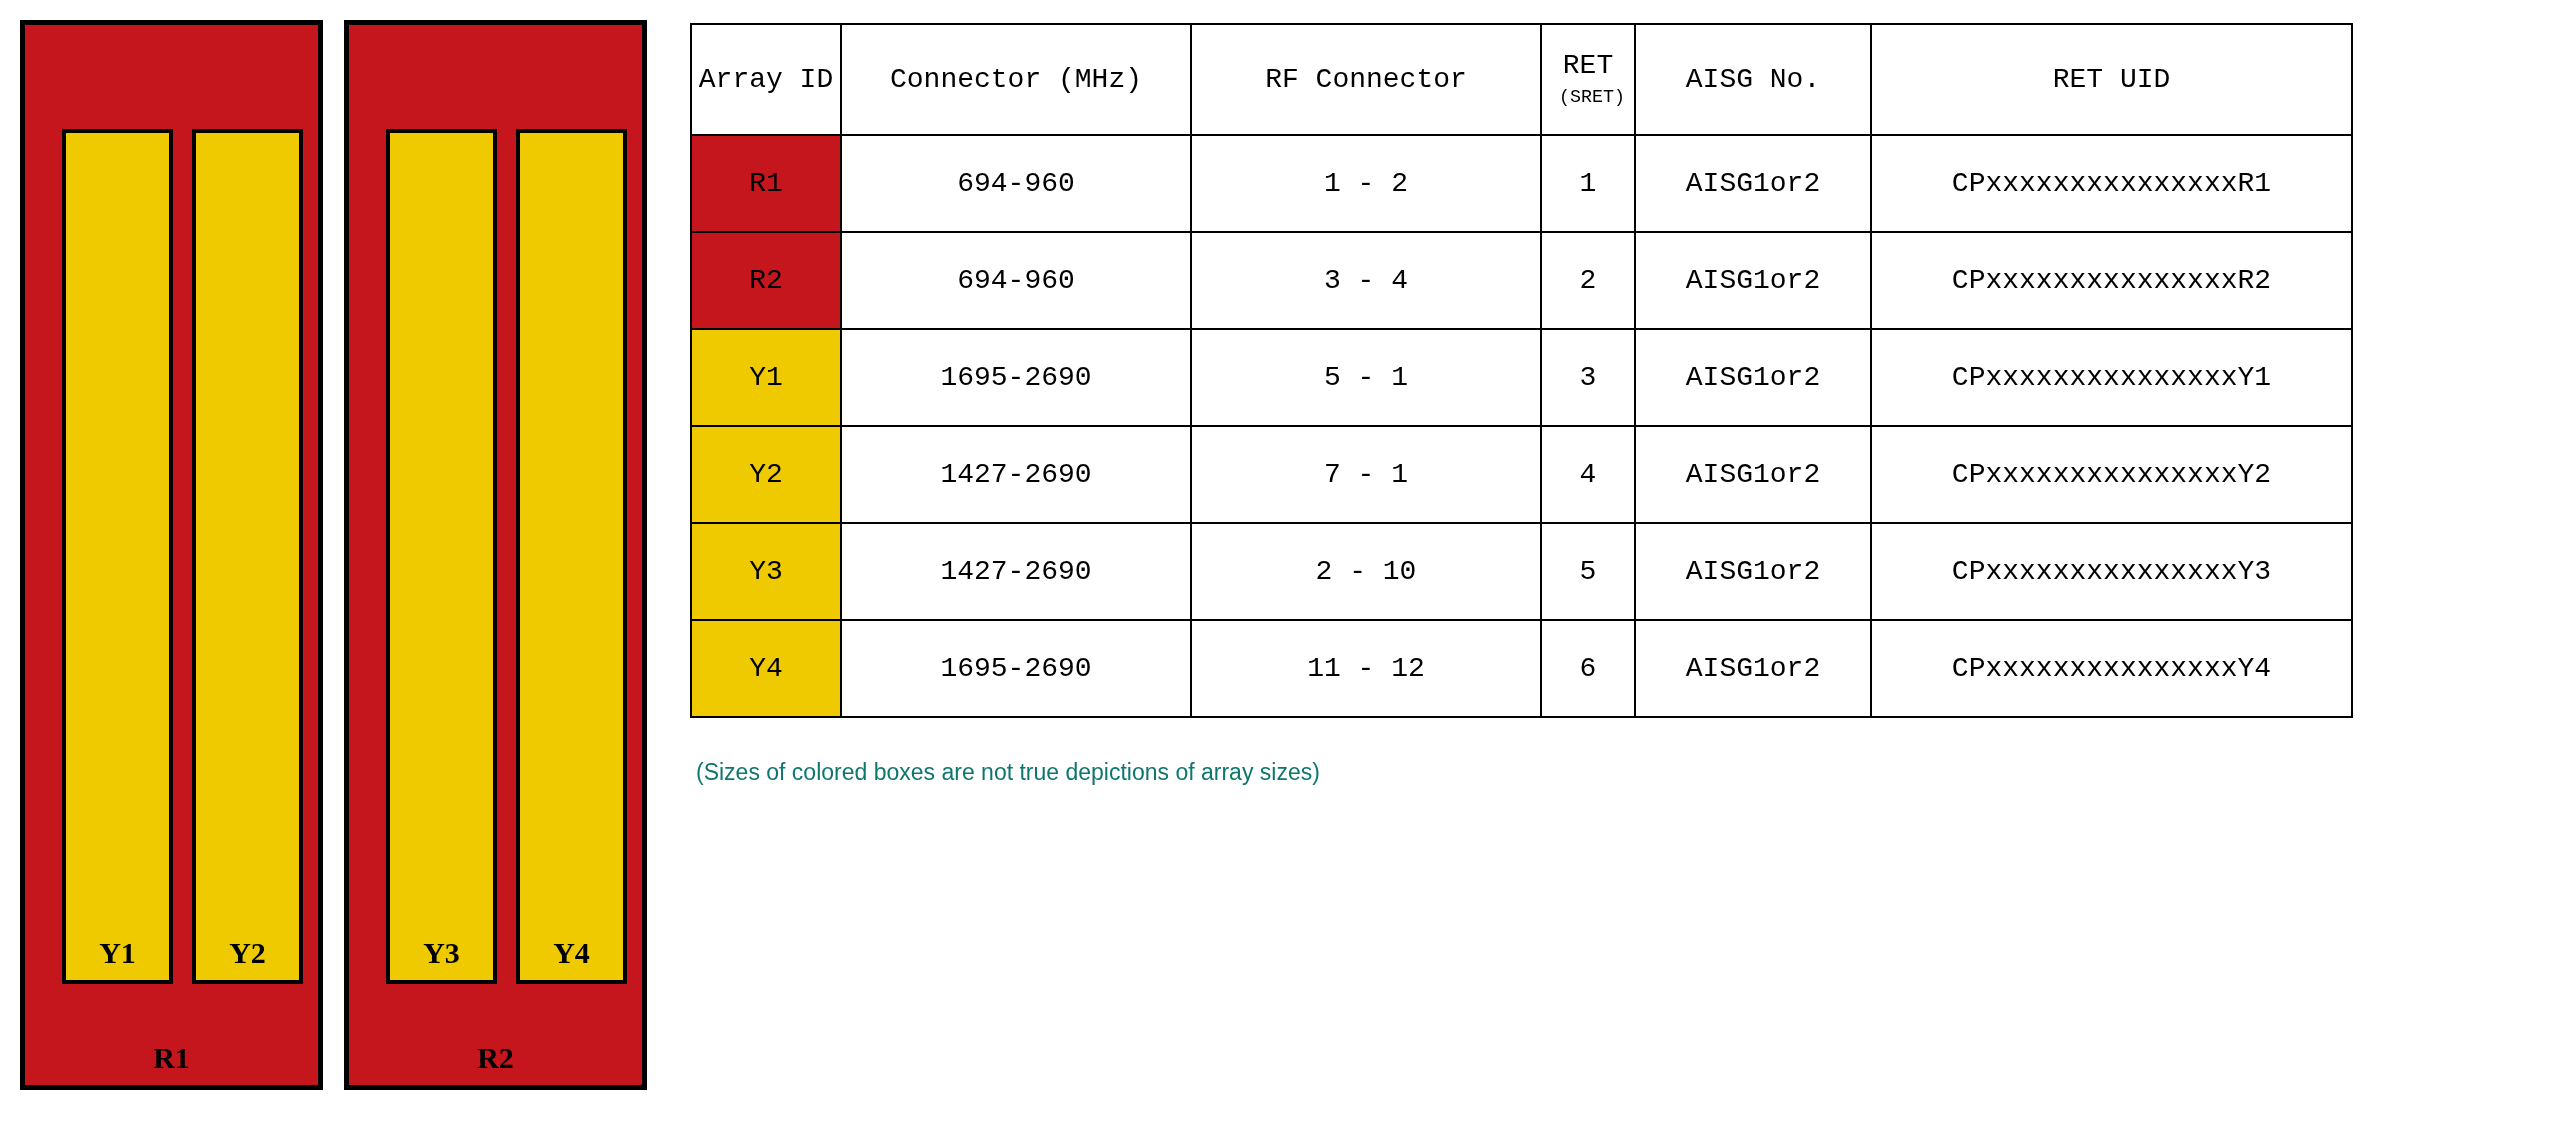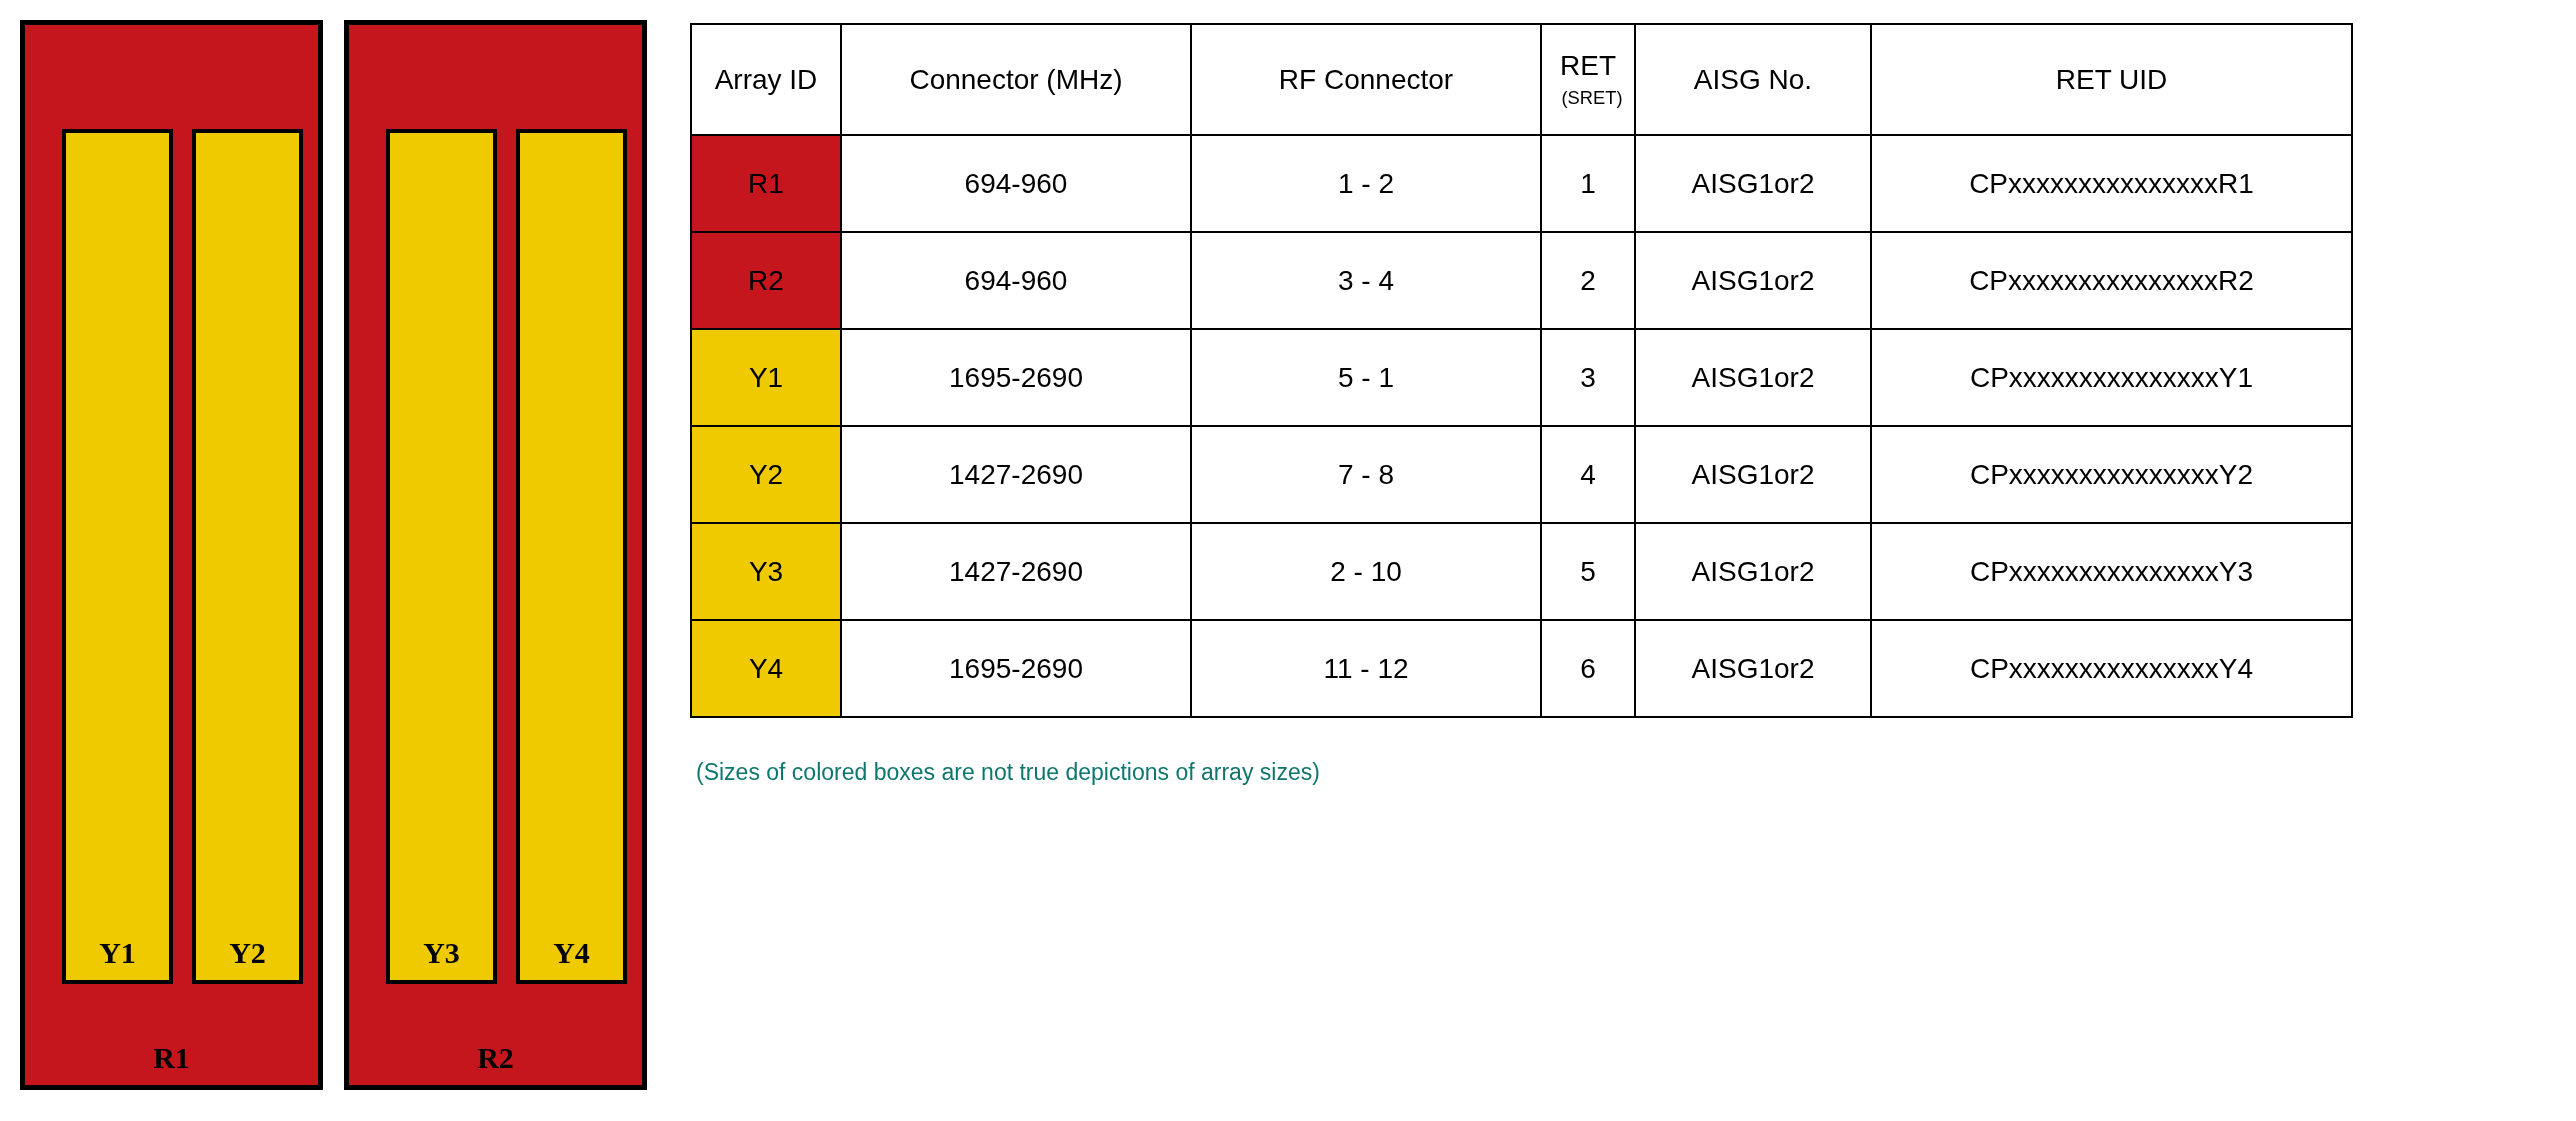--- a/index.html
+++ b/index.html
@@ -82,21 +82,21 @@
     table-layout: fixed;
     width: 1661px;
     background: #ffffff;
   }
   table.ret-table th,
   table.ret-table td {
     border: 2.8px solid #000000;
     text-align: center;
     vertical-align: middle;
     color: #000000;
-    font-family: Liberation Sans, sans-serif;
+    font-family: Liberation Mono, monospace;
     font-weight: normal;
     font-size: 28px;
     padding: 0;
   }
   table.ret-table thead th { height: 109px; }
   table.ret-table tbody td { height: 95px; }
 
   .col-array-id   { width: 150px; }
   .col-frequency  { width: 350px; }
   .col-connector  { width: 350px; }
@@ -206,21 +206,21 @@
           <td class="cell-id yellow" style="background: rgb(239, 202, 0);">Y1</td>
           <td>1695-2690</td>
           <td>5 - 1</td>
           <td>3</td>
           <td>AISG1or2</td>
           <td>CPxxxxxxxxxxxxxxxY1</td>
         </tr>
         <tr>
           <td class="cell-id yellow" style="background: rgb(239, 202, 0);">Y2</td>
           <td>1427-2690</td>
-          <td>7 - 8</td>
+          <td>7 - 1</td>
           <td>4</td>
           <td>AISG1or2</td>
           <td>CPxxxxxxxxxxxxxxxY2</td>
         </tr>
         <tr>
           <td class="cell-id yellow" style="background: rgb(239, 202, 0);">Y3</td>
           <td>1427-2690</td>
           <td>2 - 10</td>
           <td>5</td>
           <td>AISG1or2</td>

